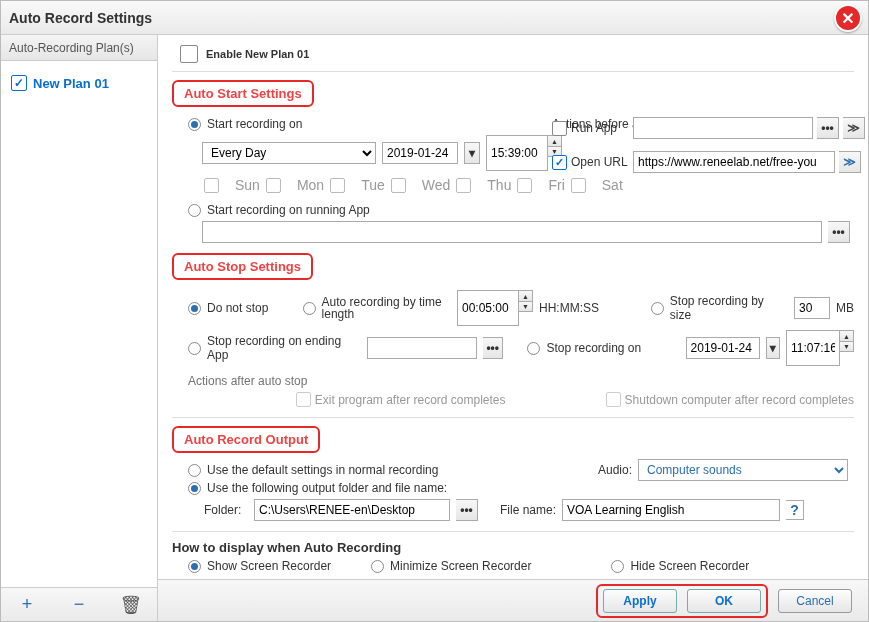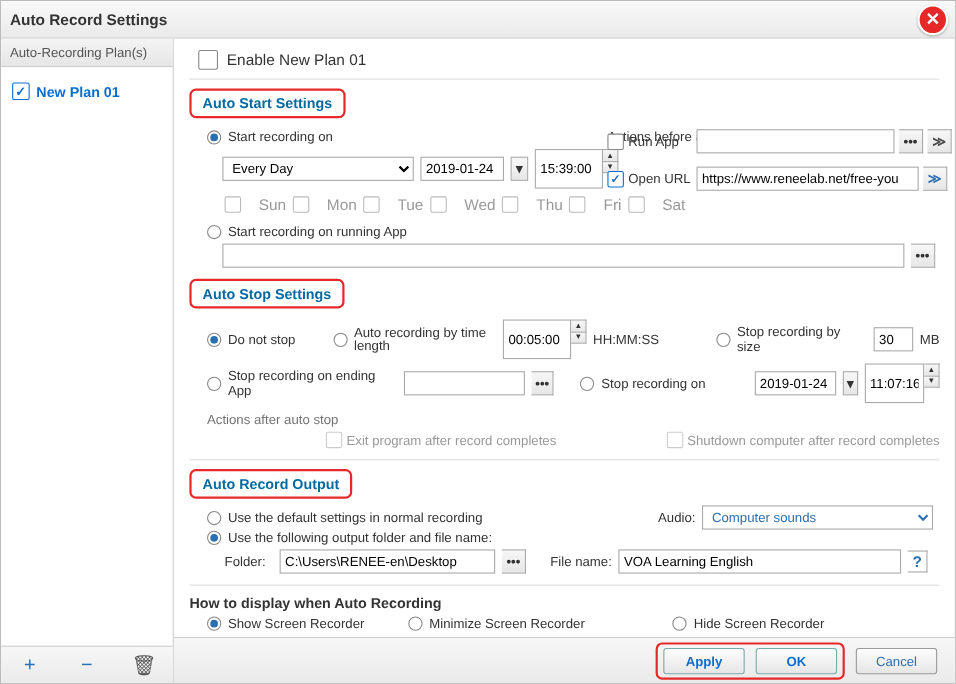--- a/index.html
+++ b/index.html
@@ -21,24 +21,24 @@
 .plan-item { display: flex; align-items: center; gap: 6px; padding: 4px 10px; font-size: 13px; color: #0a6ed1; font-weight: bold; cursor: pointer; }
 .plan-item .chk { width: 16px; height: 16px; border: 1.5px solid #0a6ed1; display: flex; align-items: center; justify-content: center; color: #0a6ed1; font-size: 12px; border-radius: 2px; }
 .side-toolbar { height: 34px; border-top: 1px solid #ccc; display: flex; align-items: center; justify-content: space-around; background: linear-gradient(to bottom,#f7f7f7,#eaeaea); }
 .side-toolbar .ico { width: 22px; height: 22px; display: flex; align-items: center; justify-content: center; font-size: 18px; color: #2a6fb0; cursor: pointer; }
 
 
 .main { flex: 1; display: flex; flex-direction: column; overflow: hidden; }
 .content { flex: 1; overflow: auto; padding: 10px 14px 4px 14px; }
 .enable-row { display: flex; align-items: center; gap: 8px; margin-bottom: 8px; padding-left: 8px; }
 .big-chk { width: 18px; height: 18px; border: 1.5px solid #888; border-radius: 2px; background: #fff; }
-.enable-row .lbl { font-size: 14px; font-weight: normal; }
+.enable-row .lbl { font-size: 11px; font-weight: bold; }
 hr.sep { border: none; border-top: 1px solid #ddd; margin: 4px 0 8px 0; }
 
-.section-title { display: inline-block; font-size: 13px; font-weight: bold; color: #0369a1; padding: 4px 10px; border: 2px solid #e62828; border-radius: 6px; margin-bottom: 6px; }
+.section-title { display: inline-block; font-size: 13px; font-weight: bold; color: #ef4444; padding: 4px 10px; border: 2px solid #e62828; border-radius: 6px; margin-bottom: 6px; }
 
 .group { margin-bottom: 10px; }
 .row { display: flex; align-items: center; gap: 6px; margin: 4px 0 4px 16px; flex-wrap: nowrap; }
 .radio { width: 13px; height: 13px; border: 1px solid #888; border-radius: 50%; background: #fff; display: inline-flex; align-items: center; justify-content: center; flex-shrink: 0; }
 .radio.on::after { content: ""; width: 7px; height: 7px; background: #2a6fb0; border-radius: 50%; }
 .chkbox { width: 15px; height: 15px; border: 1.5px solid #888; border-radius: 2px; background: #fff; display: inline-flex; align-items: center; justify-content: center; flex-shrink: 0; }
 .chkbox.on { border-color: #0a6ed1; color: #0a6ed1; }
 .chkbox.on::after { content: "✓"; font-size: 11px; font-weight: bold; }
 input.fld, select.sel { height: 22px; border: 1px solid #aaa; padding: 0 4px; font-size: 12px; background: #fff; }
 .ell-btn { width: 22px; height: 22px; border: 1px solid #aaa; border-left: none; display: inline-flex; align-items: center; justify-content: center; font-weight: bold; background: linear-gradient(to bottom,#f7f7f7,#e6e6e6); cursor: pointer; }
@@ -262,21 +262,21 @@
           <div class="row">
             <span class="radio on"></span>
             <span>Use the following output folder and file name:</span>
           </div>
           <div class="row" style="margin-left:32px;">
             <span style="width:44px;">Folder:</span>
             <input class="fld" style="width: 196px;" value="C:\Users\RENEE-en\Desktop">
             <div class="ell-btn">•••</div>
             <span style="width:10px;"></span>
             <span>File name:</span>
-            <input class="fld" style="width: 257px;" value="VOA Learning English">
+            <input class="fld" style="width: 218px;" value="VOA Learning English">
             <div class="help-q">?</div>
           </div>
         </div>
 
         <hr class="sep">
 
         <div class="howto">How to display when Auto Recording</div>
         <div class="row" style="gap:40px;">
           <span style="display:flex;align-items:center;gap:6px;">
             <span class="radio on"></span>

